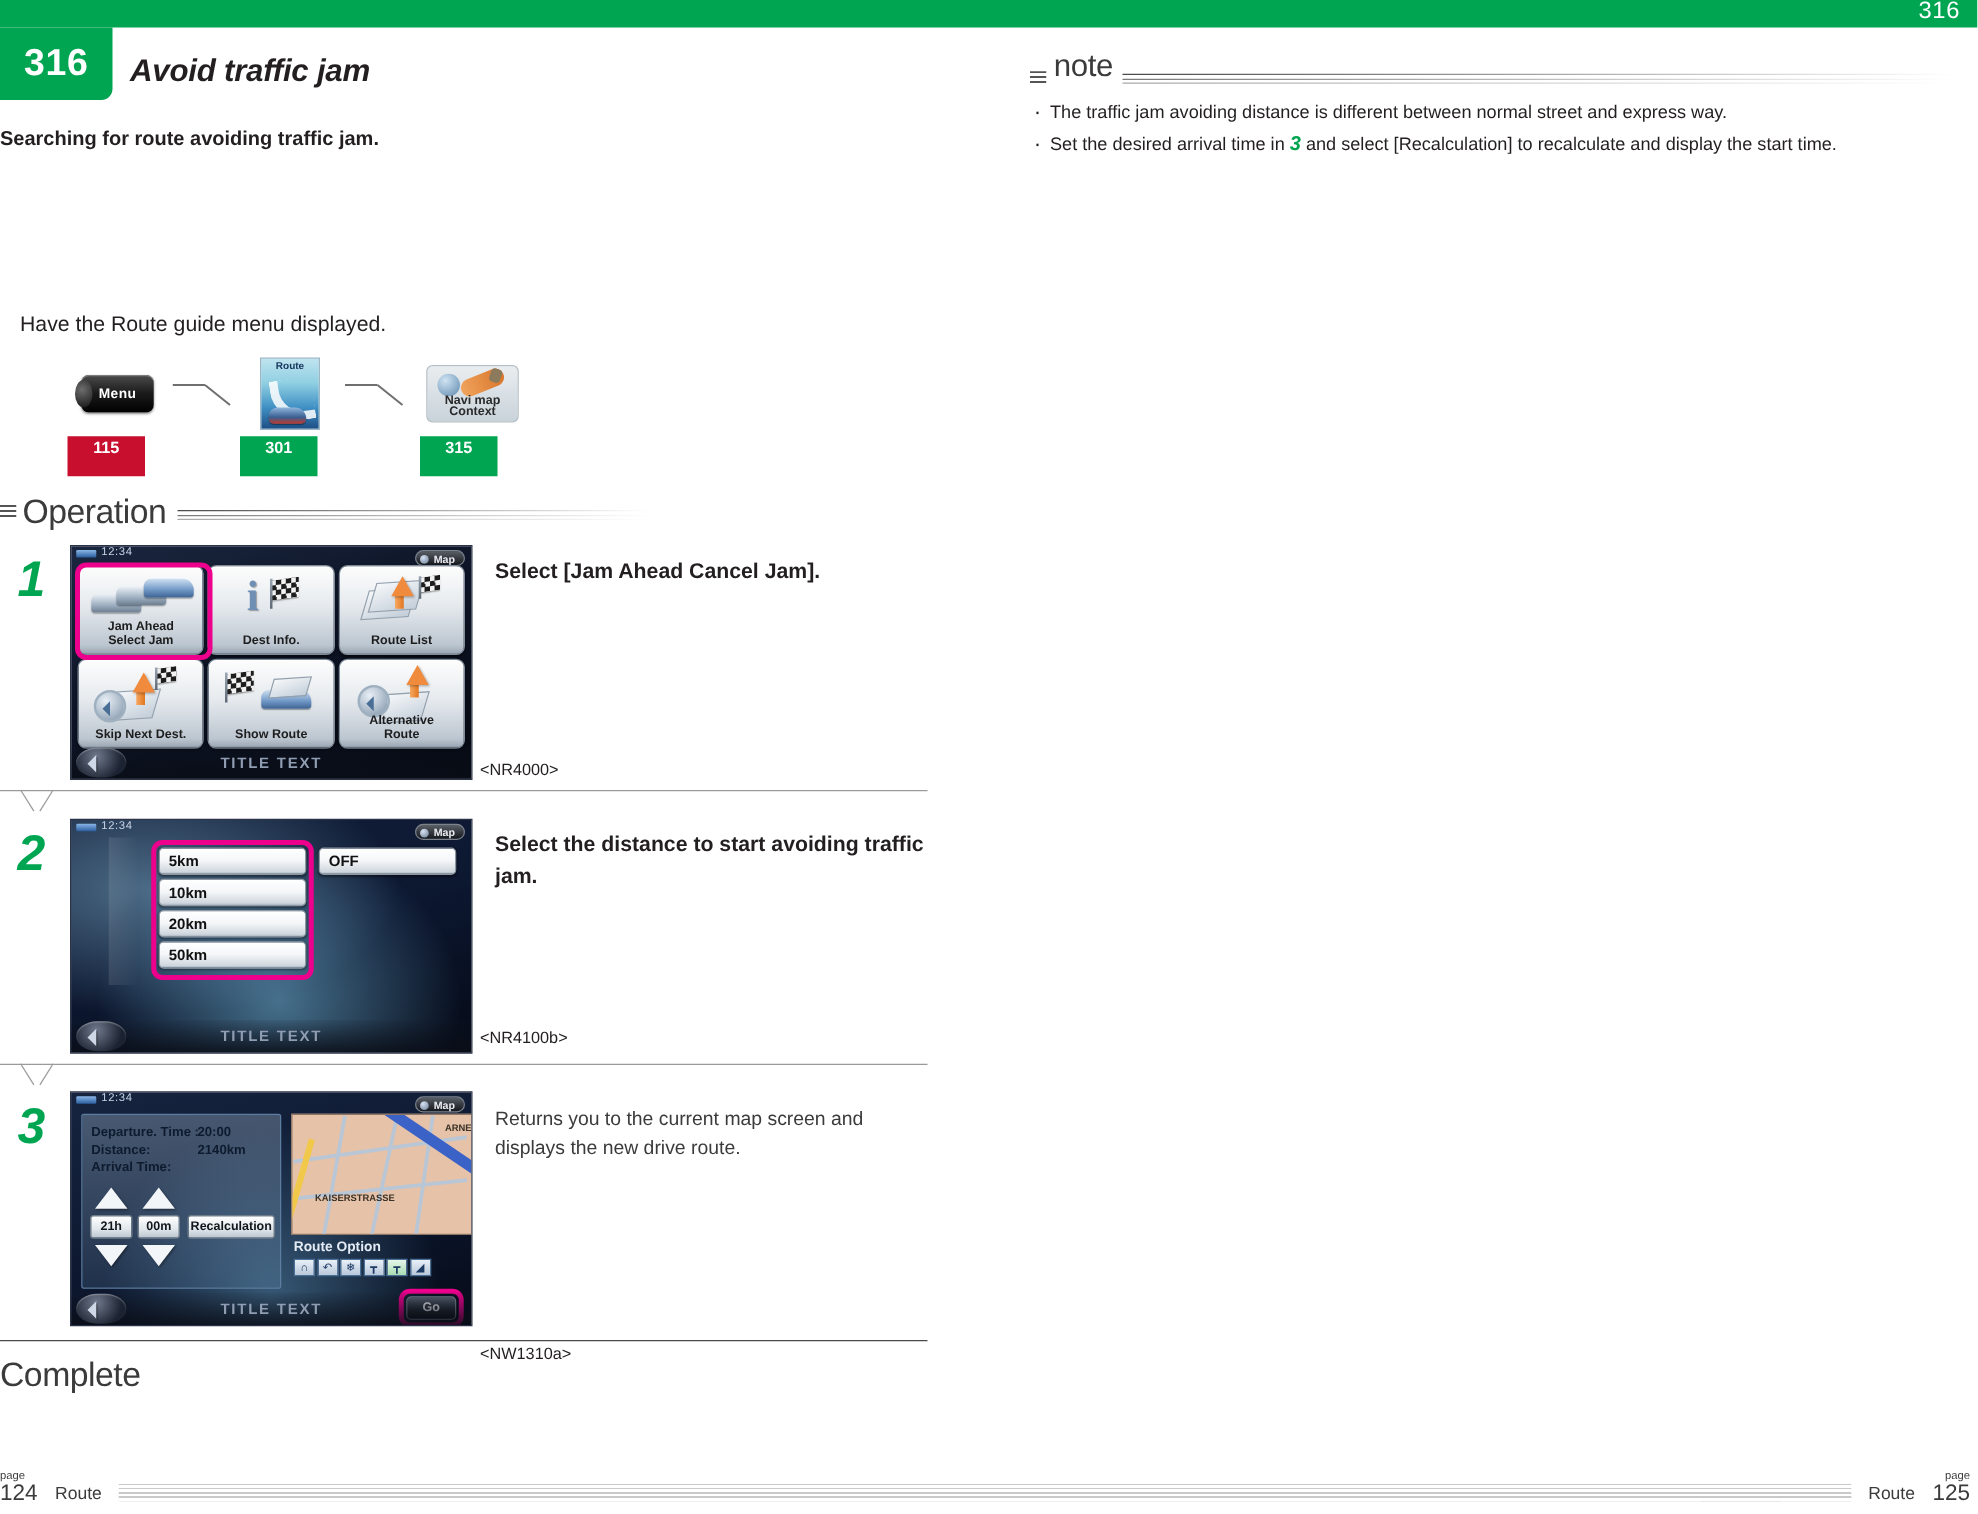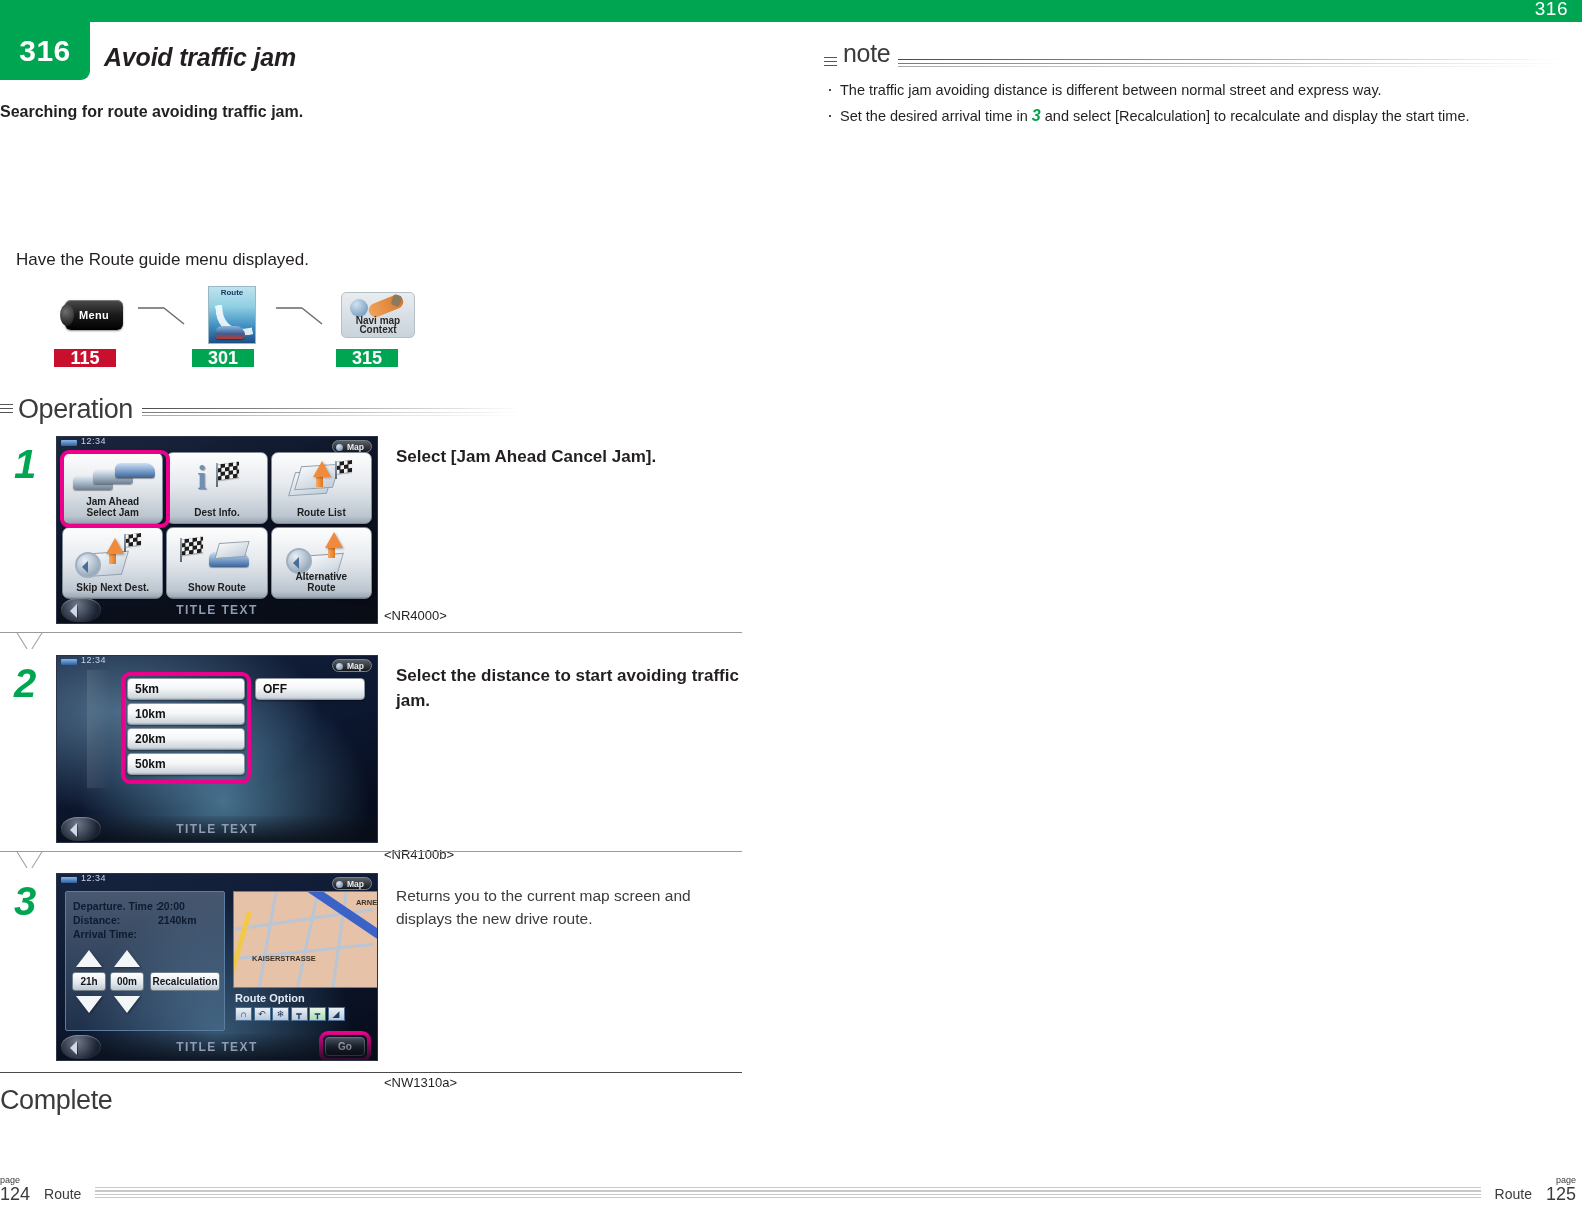--- a/index.html
+++ b/index.html
@@ -87,22 +87,22 @@
   .prep-text {
     position: absolute; left: 16px; top: 250px;
     font-size: 17px; color: #231f20;
   }
 
   
   .flow { position: absolute; left: 54px; top: 286px; display: flex; align-items: flex-start; }
   .flow-item { position: relative; width: 80px; }
   .flow-ico-wrap { height: 58px; display: flex; align-items: center; justify-content: center; }
   .badge {
-    margin-top: 5px; width: 62px; height: 18px; line-height: 18px;
-    text-align: center; color: #fff; font-size: 18px; font-weight: bold;
+    margin-top: 5px; width: 62px; height: 32px; line-height: 18px;
+    text-align: center; color: #fff; font-size: 13px; font-weight: bold;
   }
   .badge.red { background: #c8102e; }
   .badge.green { background: #00a551; }
   .flow-arrow { width: 58px; height: 58px; position: relative; }
   .flow-arrow svg { position: absolute; left: 4px; top: 18px; }
 
   
   .ico-menu {
     width: 58px; height: 30px; border-radius: 6px;
     background: linear-gradient(180deg,#4c4c4c 0%,#1b1b1b 48%,#000 100%);
@@ -392,21 +392,21 @@
   }
 
   
   .instr { position: absolute; left: 396px; top: 8px; width: 345px; }
   .instr-title { font-size: 17px; font-weight: bold; color: #231f20; line-height: 25px; }
   .instr-body { margin-top: 3px; font-size: 15.5px; color: #3b3b3b; line-height: 23px; }
   .screen-code {
     position: absolute; left: 384px; font-size: 13px; color: #231f20;
   }
   #code1 { top: 172px; }
-  #code2 { top: 192px; }
+  #code2 { top: 167px; }
   #code3 { top: 172px; margin-top: 30px; }
 
   
   .sep { position: absolute; left: 0; width: 742px; height: 22px; }
   #sep1 { top: 632px; }
   #sep2 { top: 851px; }
   #sep3 { top: 1072px; }
   .sep-line {
     position: absolute; left: 0; top: 0; width: 742px; height: 1px; background: #9a9a9a;
   }

